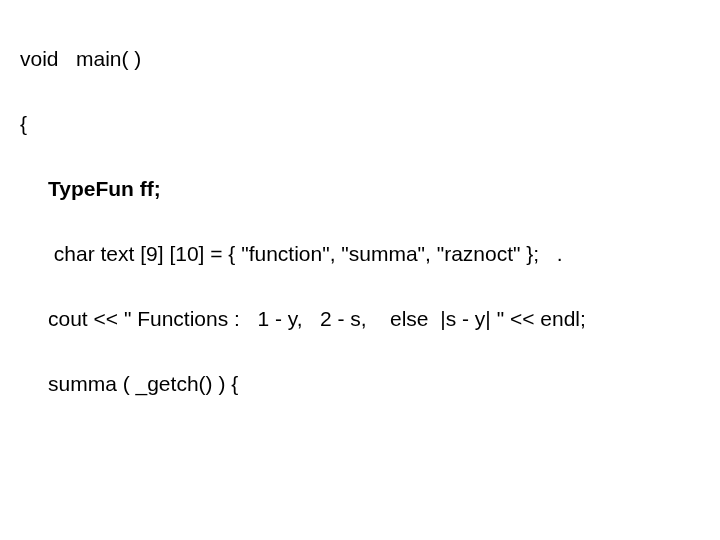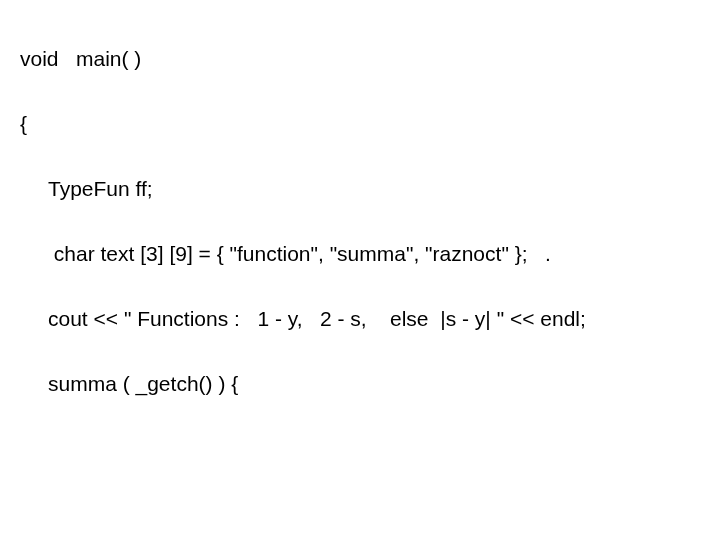--- a/index.html
+++ b/index.html
@@ -17,31 +17,31 @@
     padding: 10px 20px 10px 20px;
     white-space: pre;
   }
   .line {
     display: block;
   }
   .indent {
     padding-left: 28px;
   }
   .bold {
-    font-weight: normal;
+    font-weight: bold;
   }
 </style>
 </head>
 <body>
 
 <div class="code-block">
 <span class="line">void   main( )</span>
 <span class="line">{</span>
 <span class="line indent bold">TypeFun ff;</span>
-<span class="line indent"> char text [3] [9] = { "function", "summa", "raznoct" };   .</span>
+<span class="line indent"> char text [9] [10] = { "function", "summa", "raznoct" };   .</span>
 <span class="line indent">cout &lt;&lt; " Functions :   1 - y,   2 - s,    else  |s - y| " &lt;&lt; endl;</span>
 <span class="line indent">summa ( _getch() ) {</span>
 
 
 
 
 
 
 
 </div>

